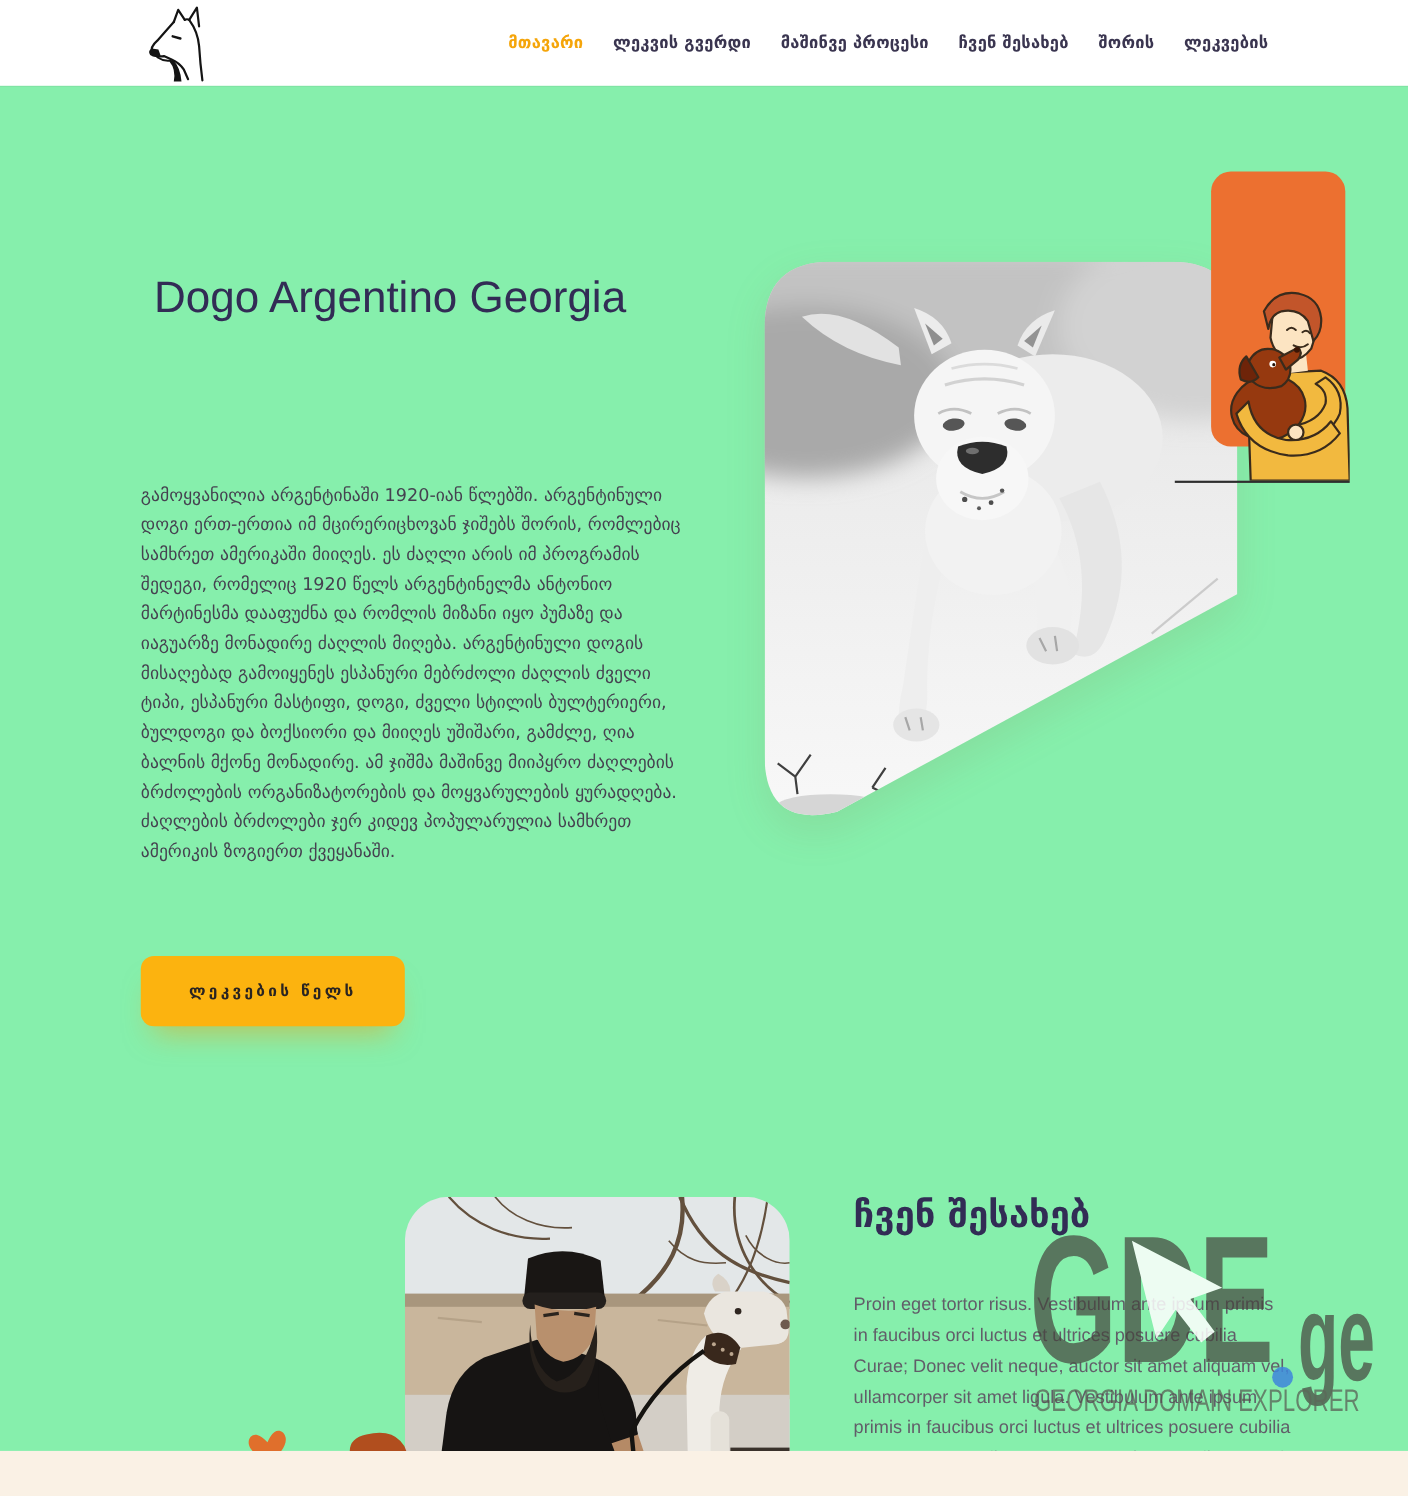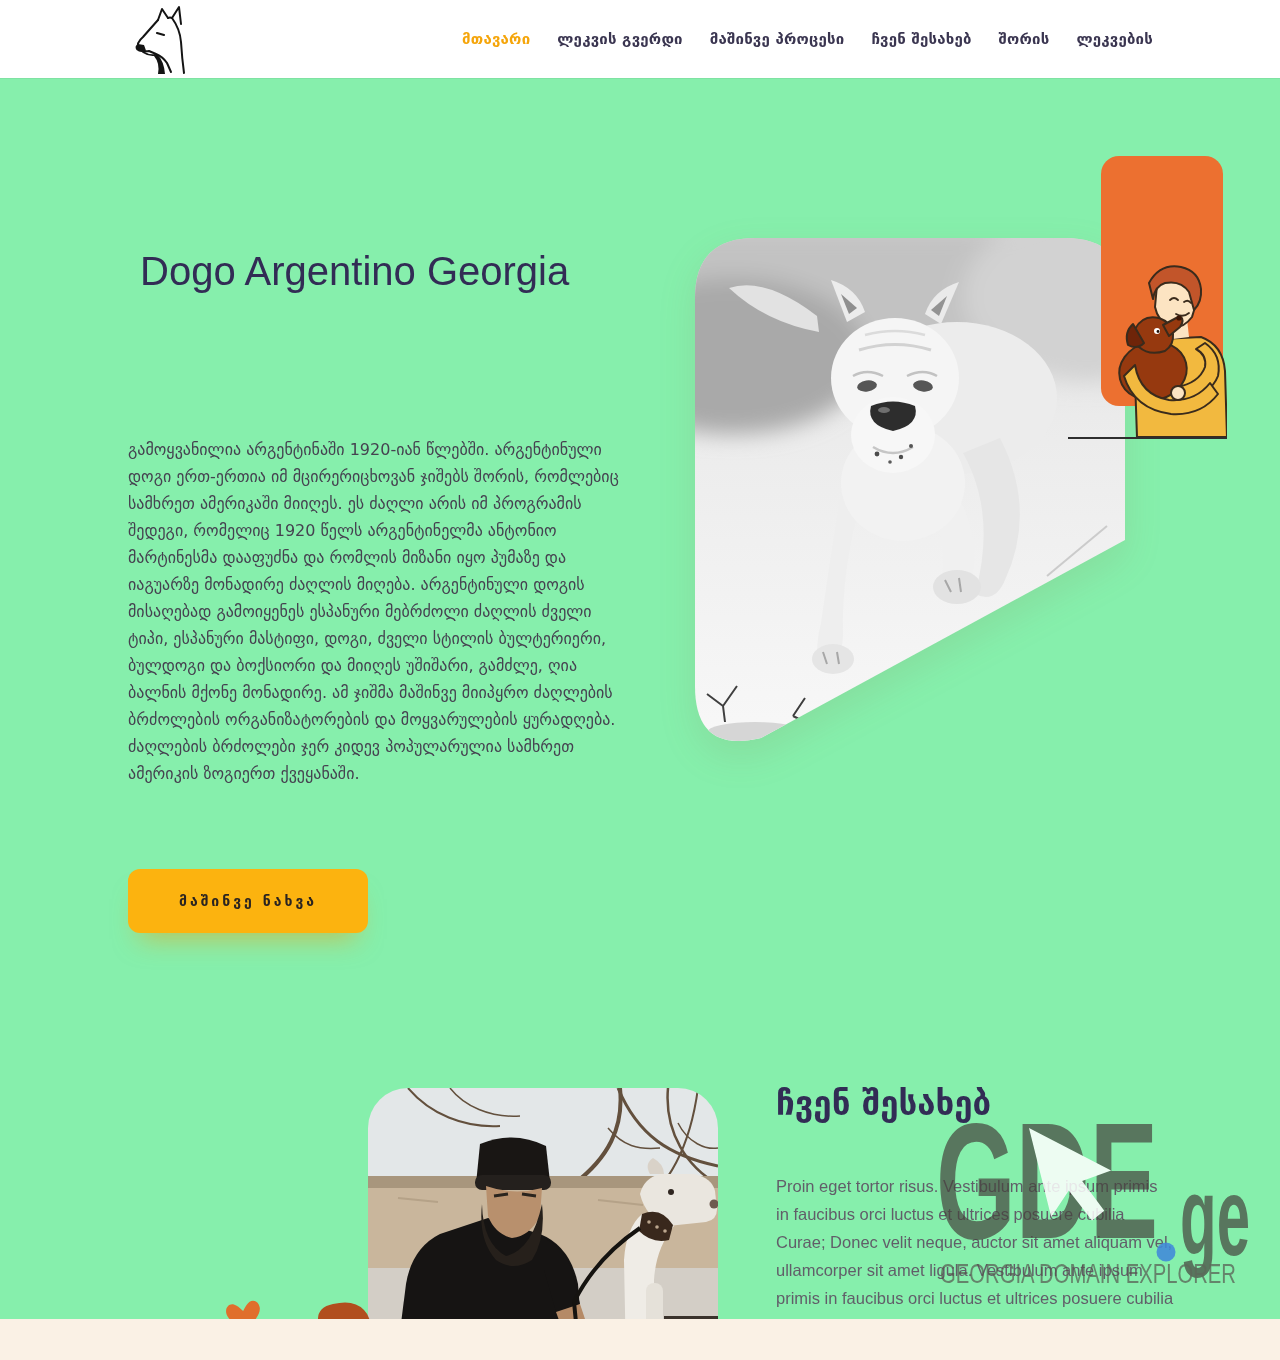--- a/index.html
+++ b/index.html
@@ -71,21 +71,21 @@
       <a href="#">ლეკვის გვერდი</a>
       <a href="#">მაშინვე პროცესი</a>
       <a href="#">ჩვენ შესახებ</a>
       <a href="#">შორის</a>
       <a href="#">ლეკვების</a>
     </nav>
   </header>
 
   <h1 class="hero-title">Dogo Argentino Georgia</h1>
   <p class="hero-paragraph">გამოყვანილია არგენტინაში 1920-იან წლებში. არგენტინული დოგი ერთ-ერთია იმ მცირერიცხოვან ჯიშებს შორის, რომლებიც სამხრეთ ამერიკაში მიიღეს. ეს ძაღლი არის იმ პროგრამის შედეგი, რომელიც 1920 წელს არგენტინელმა ანტონიო მარტინესმა დააფუძნა და რომლის მიზანი იყო პუმაზე და იაგუარზე მონადირე ძაღლის მიღება. არგენტინული დოგის მისაღებად გამოიყენეს ესპანური მებრძოლი ძაღლის ძველი ტიპი, ესპანური მასტიფი, დოგი, ძველი სტილის ბულტერიერი, ბულდოგი და ბოქსიორი და მიიღეს უშიშარი, გამძლე, ღია ბალნის მქონე მონადირე. ამ ჯიშმა მაშინვე მიიპყრო ძაღლების ბრძოლების ორგანიზატორების და მოყვარულების ყურადღება. ძაღლების ბრძოლები ჯერ კიდევ პოპულარულია სამხრეთ ამერიკის ზოგიერთ ქვეყანაში.</p>
-  <button class="cta">მაშინვე ნახვა</button>
+  <button class="cta">ლეკვების წელს</button>
 
   <svg class="hero-photo" viewBox="0 0 430 507" xmlns="http://www.w3.org/2000/svg">
     <defs>
       <clipPath id="heroClip">
         <path d="M60,0 L370,0 Q430,0 430,60 L430,302 L66,500 Q0,516 0,448 L0,60 Q0,0 60,0 Z"></path>
       </clipPath>
       <linearGradient id="snowGrad" x1="0" y1="0" x2="0" y2="1">
         <stop offset="0" stop-color="#d9d9d9"></stop>
         <stop offset="0.35" stop-color="#ebebeb"></stop>
         <stop offset="1" stop-color="#f8f8f8"></stop>

